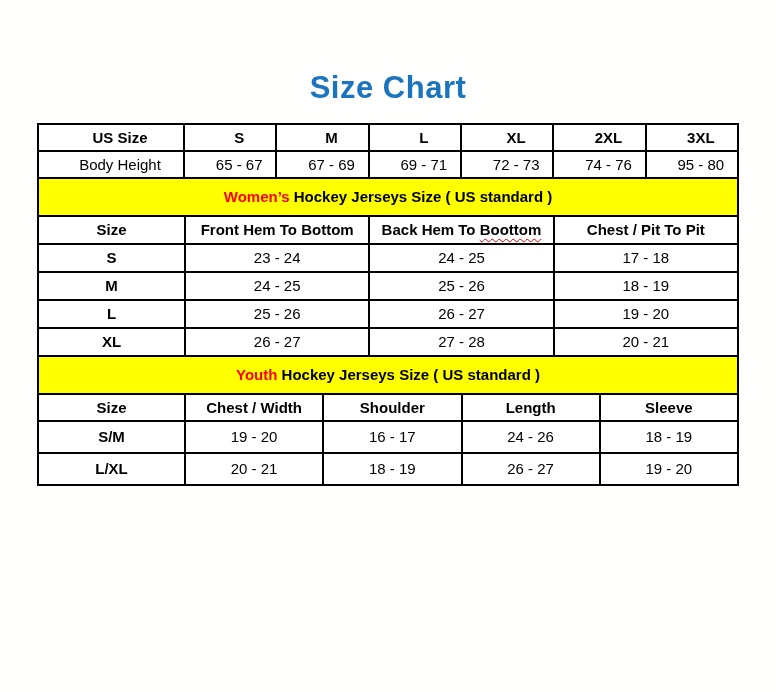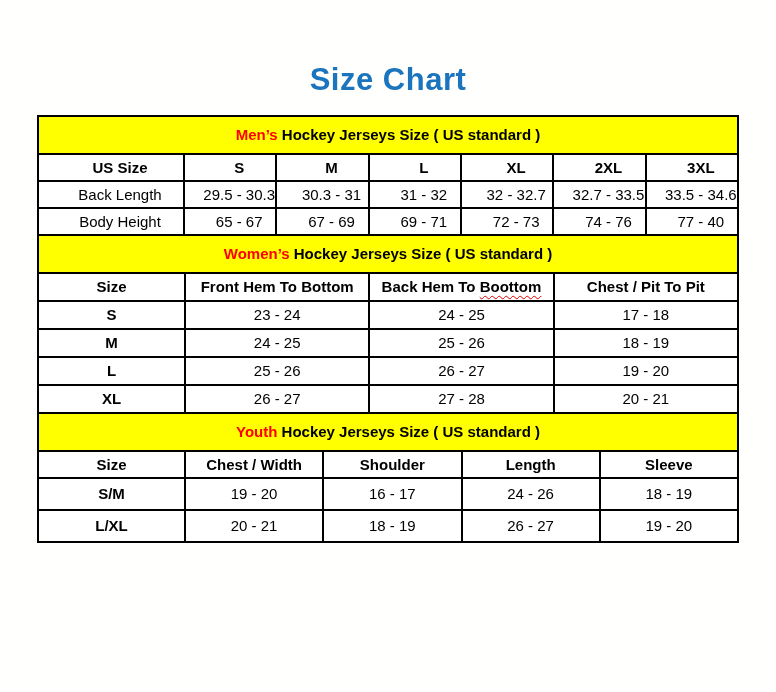--- a/index.html
+++ b/index.html
@@ -9,21 +9,21 @@
     font-family: "Liberation Sans", sans-serif;
   }
   .page {
     position: relative;
     width: 776px;
     height: 692px;
     background: #fffffd;
     overflow: hidden;
   }
   .title {
-    margin: 0;
+    margin: 8px;
     padding-top: 62px;
     text-align: center;
     font-size: 31px;
     line-height: 1.15;
     font-weight: bold;
     letter-spacing: 0.5px;
     color: #1b74be;
   }
   .tbl {
     border-collapse: collapse;
@@ -79,51 +79,37 @@
     <colgroup>
         <col class="c-label">
         <col>
         <col>
         <col>
         <col>
         <col>
         <col>
       </colgroup>
     <tbody>
-    <tr>
-      <td colspan="7" class="band">
-        <span class="accent">Men’s</span><span> Hockey Jerseys Size ( US standard )</span>
-      </td>
-    </tr>
     <tr class="hdr">
       <td>US Size</td>
       <td>S</td>
       <td>M</td>
       <td>L</td>
       <td>XL</td>
       <td>2XL</td>
       <td>3XL</td>
     </tr>
     <tr class="data">
-      <td>Back Length</td>
-      <td>29.5 - 30.3</td>
-      <td>30.3 - 31</td>
-      <td>31 - 32</td>
-      <td>32 - 32.7</td>
-      <td>32.7 - 33.5</td>
-      <td>33.5 - 34.6</td>
-    </tr>
-    <tr class="data">
       <td>Body Height</td>
       <td>65 - 67</td>
       <td>67 - 69</td>
       <td>69 - 71</td>
       <td>72 - 73</td>
       <td>74 - 76</td>
-      <td>77 - 40</td>
+      <td>95 - 80</td>
     </tr>
     </tbody>
   </table>
 
   <table class="tbl women stacked">
     <colgroup>
         <col class="c-label2">
         <col>
         <col>
         <col>

